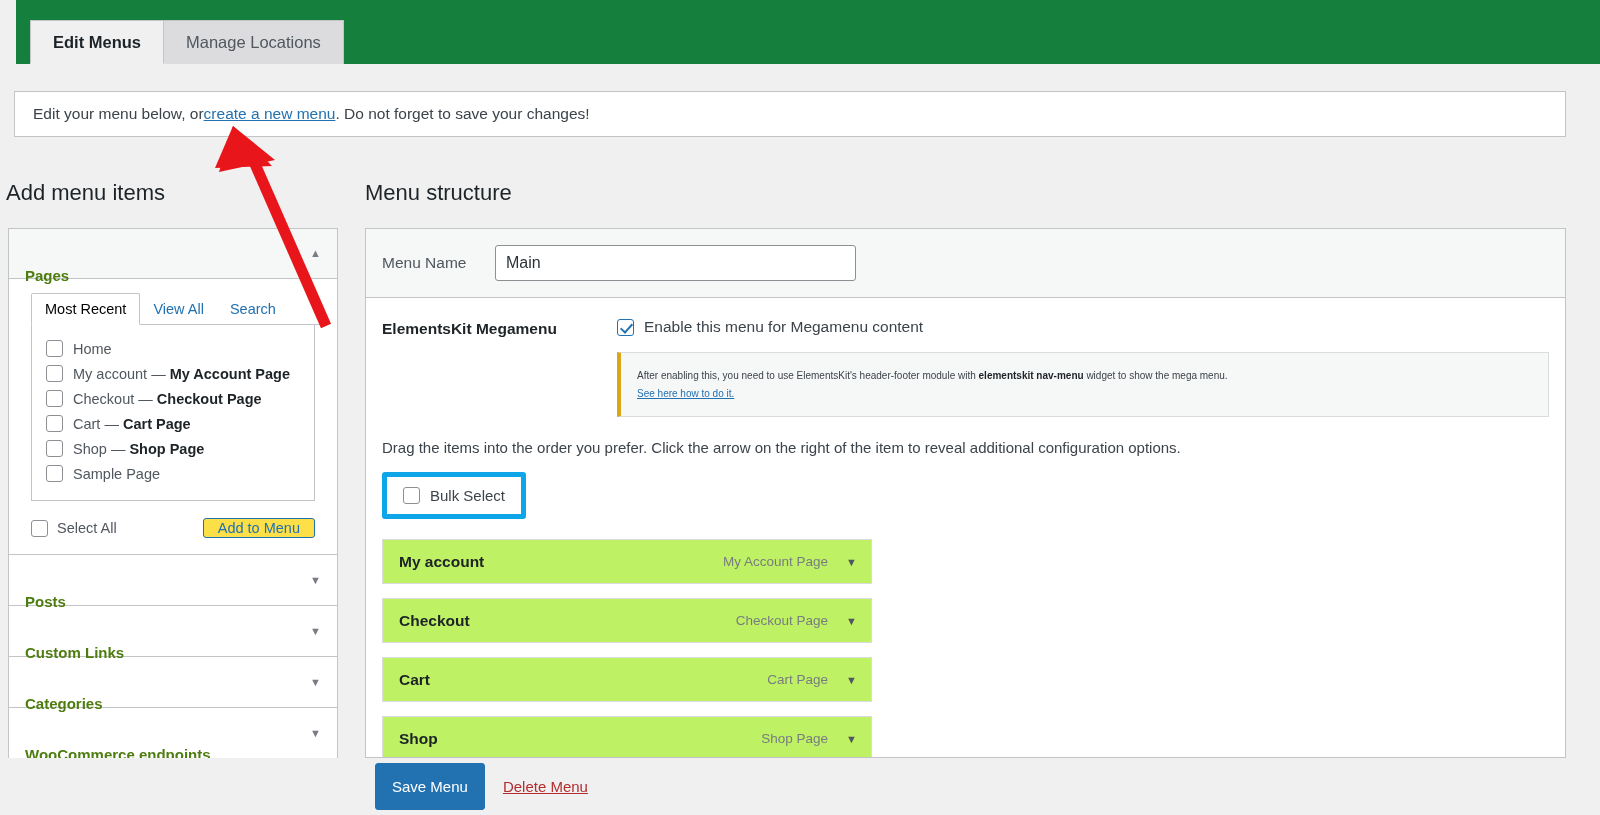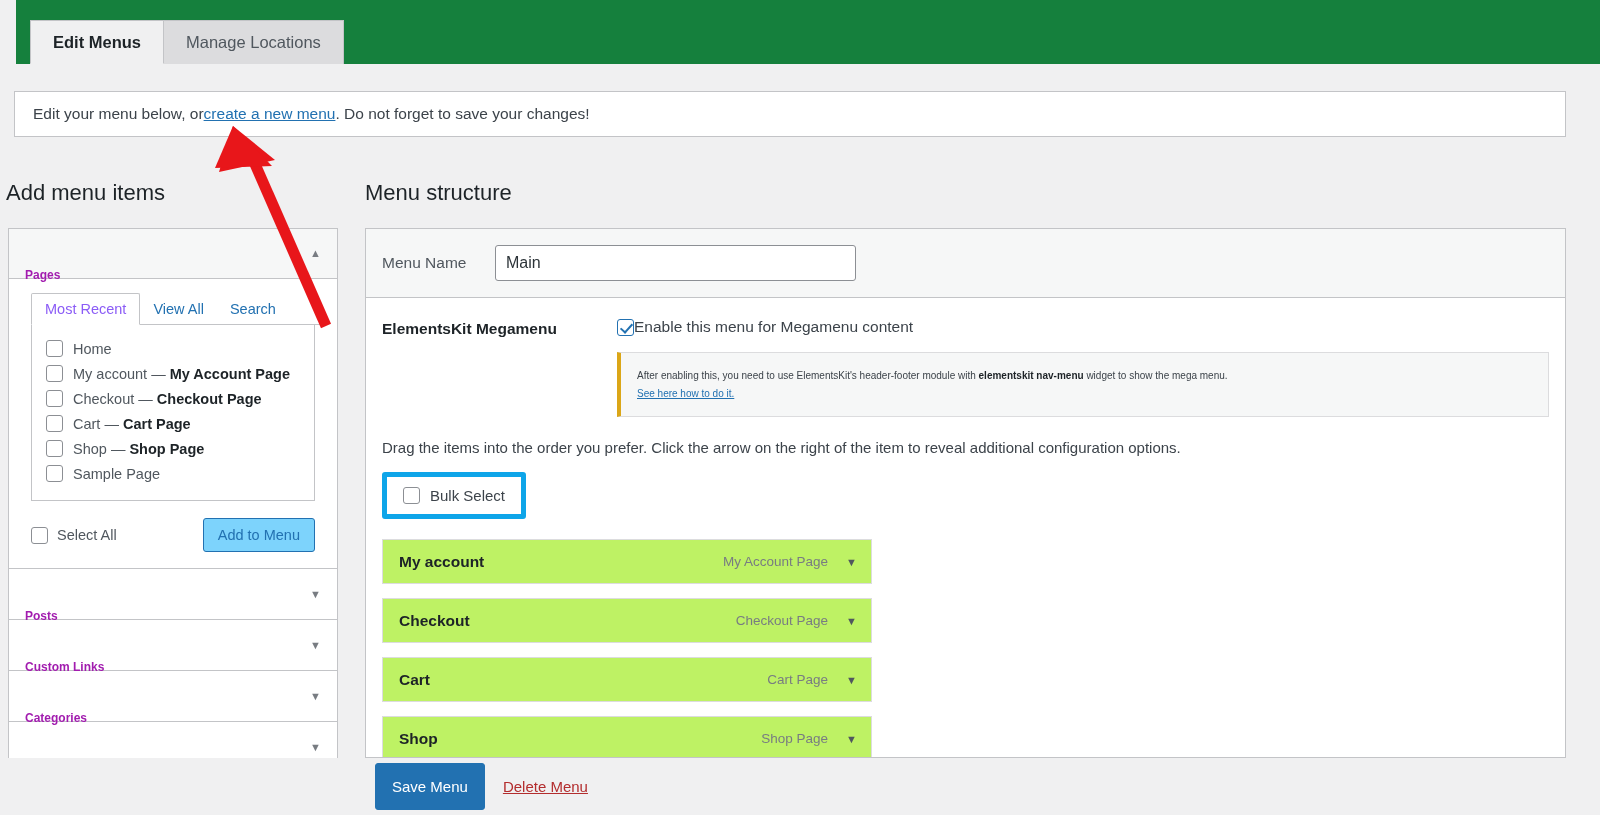--- a/index.html
+++ b/index.html
@@ -76,36 +76,36 @@
     border: 1px solid #c3c4c7;
     border-bottom: none;
   }
   .accordion:last-child { border-bottom: 1px solid #c3c4c7; }
   .acc-head {
     height: 50px; padding: 0 16px;
     display: flex; align-items: center; justify-content: space-between;
     background: #fff; cursor: pointer;
   }
   .acc-head.open { background: #f6f7f7; border-bottom: 1px solid #c3c4c7; }
-  .acc-title { font-size: 12px; font-weight: 700; color: #a21caf; margin-top: 43px; }
+  .acc-title { font-size: 15px; font-weight: 700; color: #4d7c0f; margin-top: 43px; }
   .caret { color: #787c82; font-size: 11px; line-height: 1; }
 
   .acc-body { background: #fff; padding: 14px 14px 0 14px; }
 
   .inner-tabs {
     display: flex; align-items: flex-end;
     border-bottom: 1px solid #c3c4c7;
     margin: 0 0 0 8px;
     position: relative; z-index: 2;
   }
   .itab {
     padding: 7px 13px; font-size: 14.5px; cursor: pointer; white-space: nowrap;
   }
   .itab.active {
-    background: #fff; color: #8b5cf6;
+    background: #fff; color: #000000;
     border: 1px solid #c3c4c7; border-bottom: 1px solid #fff;
     margin-bottom: -1px; border-radius: 2px 2px 0 0;
   }
   .itab.link { color: #2271b1; }
 
   .page-list {
     border: 1px solid #c3c4c7; border-top: none;
     margin: 0 8px;
     padding: 12px 14px 14px 14px;
     background: #fff;
@@ -135,23 +135,23 @@
   }
   .list-footer {
     display: flex; align-items: center; justify-content: space-between;
     padding: 16px 8px 16px 8px;
   }
   .select-all {
     display: flex; align-items: center; gap: 9px;
     font-size: 14.5px; color: #50575e; cursor: pointer;
   }
   .btn-secondary {
-    background: #7dd3fc; color: #2271b1;
+    background: #fde047; color: #2271b1;
     border: 1px solid #2271b1; border-radius: 3px;
-    padding: 8px 14px; font-size: 14.5px;
+    padding: 1px 14px; font-size: 14.5px;
     font-family: inherit; cursor: pointer; margin-left: 42px;
   }
 
   
   .right-panel {
     position: absolute; left: 365px; top: 228px;
     width: 1201px;
     background: #fff;
     border: 1px solid #c3c4c7;
     height: 530px;
@@ -175,21 +175,21 @@
   .ek-row {
     display: flex; padding: 20px 16px 0 16px;
   }
   .ek-label {
     width: 235px; flex: 0 0 235px;
     font-size: 15.5px; font-weight: 700; color: #1d2327;
     padding-top: 2px;
   }
   .ek-right { flex: 1; }
   .ek-check-line {
-    display: flex; align-items: center; 
+    display: flex; align-items: center; gap: 10px;
     font-size: 15.5px; color: #3c434a;
   }
   .callout {
     margin-top: 16px;
     background: #f6f7f7;
     border: 1px solid #dcdcde;
     border-left: 4px solid #dba617;
     padding: 14px 16px;
     font-size: 10px; line-height: 1.75; color: #3c434a;
   }

